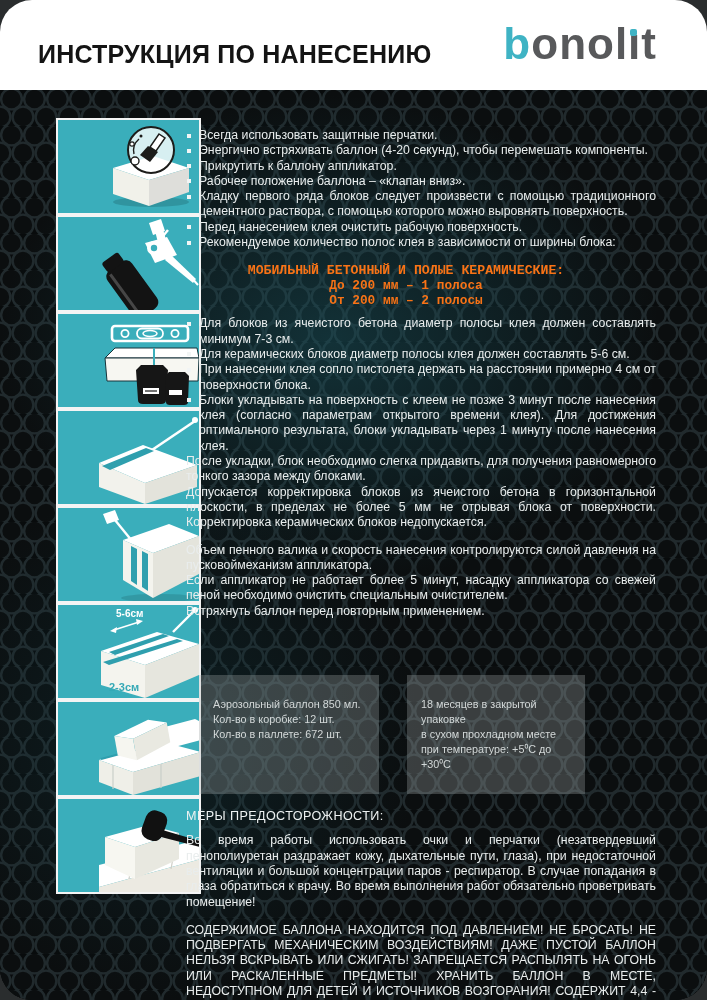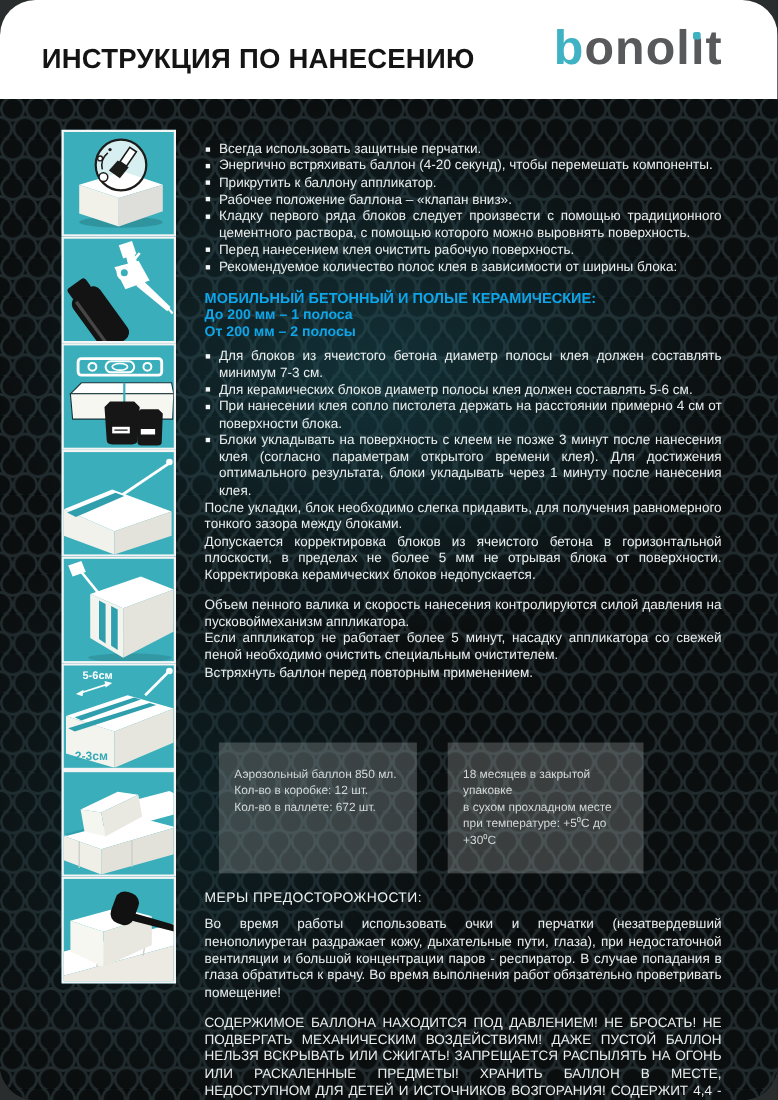--- a/index.html
+++ b/index.html
@@ -14,29 +14,29 @@
   .lg-b{color:#3fb3c4;} .lg-mid,.lg-i,.lg-t{color:#58595b;}
   .lg-i{position:relative;display:inline-block;}
   .lg-i::after{content:"";position:absolute;left:2px;top:7px;width:7px;height:7px;
                background:#3fb3c4;border-radius:2px;}
   
   .content{position:absolute;top:90px;left:0;width:707px;height:910px;}
   .hexbg{position:absolute;top:0;left:0;}
   
   .pictocol{position:absolute;left:56px;top:28px;width:104px;}
   .tile{width:100px;height:93px;border:2px solid #f4f4f4;background:#3aaebb;margin-bottom:0;
-        overflow:hidden;}
+        overflow:hidden;padding-left:41px;}
   .tile svg{display:block;}
   
   .textcol{position:absolute;left:186px;top:38px;width:470px;color:#e9eded;
            font-size:12.3px;line-height:15.3px;}
   ul.blist{list-style:none;margin:0;padding:0;}
   ul.blist li{position:relative;padding-left:13px;text-align:justify;}
   ul.blist li::before{content:"";position:absolute;left:1px;top:5.5px;width:4px;height:4px;background:#f2f5f5;}
-  .rec{margin:13px 30px 0 0;text-align:left;color:#0ea5e9;font-weight:700;line-height:15px;}
+  .rec{margin:13px 30px 0 0;text-align:center;color:#f97316;font-weight:700;line-height:15px;font-family:Liberation Mono, monospace;}
   .rec-title{font-size:13.2px;}
   .rec-line{font-size:12.8px;}
   .blist.second{margin-top:8px;}
   .para{margin:0;text-align:justify;}
   .pgroup2{margin-top:12px;}
   .boxes{display:flex;gap:28px;margin:56px 0 0 13px;}
   .ibox{background:rgba(170,176,176,0.30);padding:22px 14px;font-size:10.8px;line-height:15px;
         color:#d3d8d8;}
   .ibox.b1{width:152px;} .ibox.b2{width:150px;}
   .prec-head{margin-top:15px;font-size:12.6px;letter-spacing:.4px;color:#eef2f2;}

